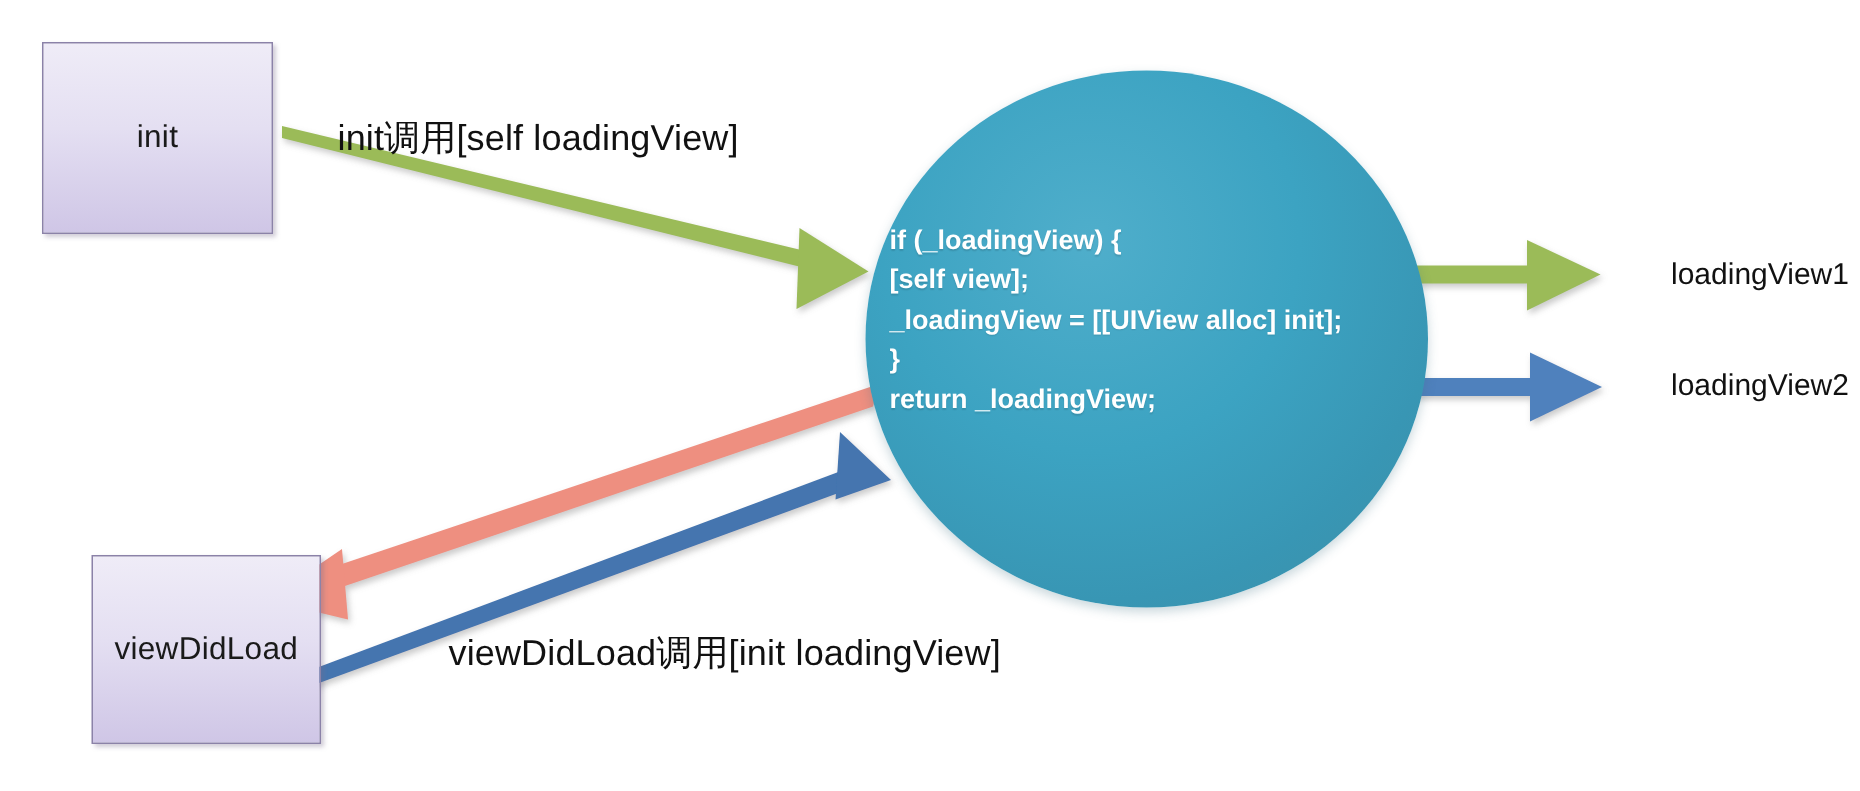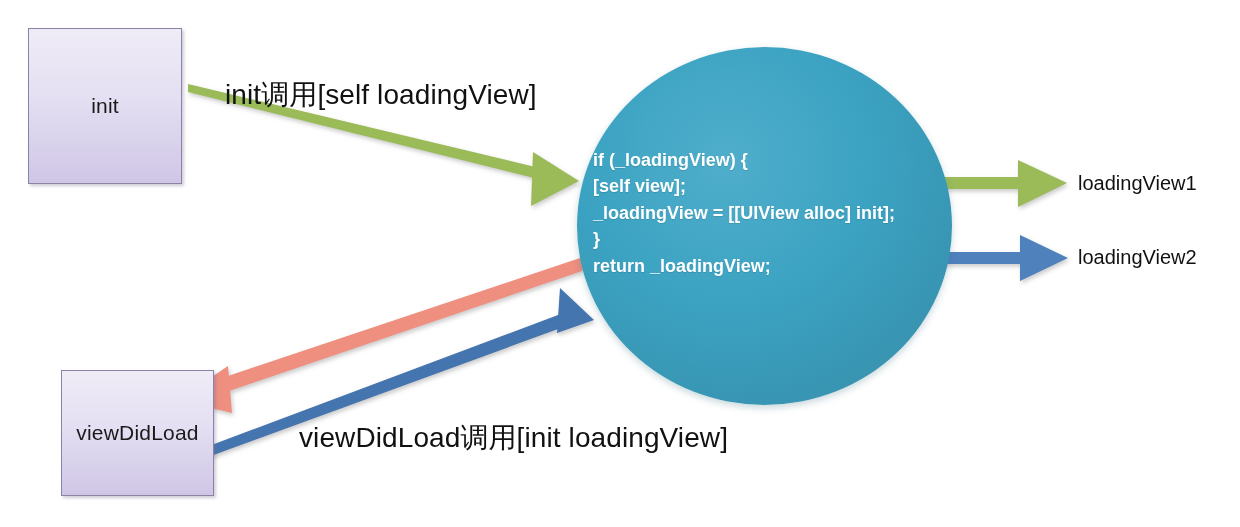--- a/index.html
+++ b/index.html
@@ -26,21 +26,21 @@
     display: flex;
     align-items: center;
     justify-content: center;
   }
   .proc-box .proc-label {
     color: #1a1a1a;
     font-size: 21px;
     letter-spacing: 0.2px;
     white-space: nowrap;
   }
-  #box-init   { left: 28px;  top: 28px;  width: 154px; height: 156px; }
+  #box-init   { left: 28px;  top: 28px;  width: 154px; height: 128px; }
   #box-vdl    { left: 25px;  top: 370px; width: 153px; height: 126px; margin-left: 36px; }
 
   
   #circle {
     position: absolute;
     left: 577px;
     top: 47px;
     width: 375px;
     height: 358px;
     border-radius: 50%;
@@ -57,34 +57,35 @@
     font-weight: bold;
     line-height: 1.47;
     white-space: pre;
     text-shadow: 0 1px 1px rgba(0,0,0,0.12);
   }
 
   
   .conn-label {
     position: absolute;
     color: #111111;
-    font-size: 28px;
+    font-size: 24px;
     white-space: nowrap;
     letter-spacing: 0.1px;
   }
   #label-init-call   { left: 225px; top: 76px; }
   #label-selfview    { left: 222px; top: 261px; }
   #label-vdl-call    { left: 299px; top: 419px; }
 
   
   .out-label {
     position: absolute;
     color: #111111;
     font-size: 20px;
     white-space: nowrap;
+    margin-left: 36px;
   }
   #label-lv1 { left: 1078px; top: 172px; }
   #label-lv2 { left: 1078px; top: 246px; }
 
   
   #arrows {
     position: absolute;
     left: 0;
     top: 0;
     width: 1240px;

